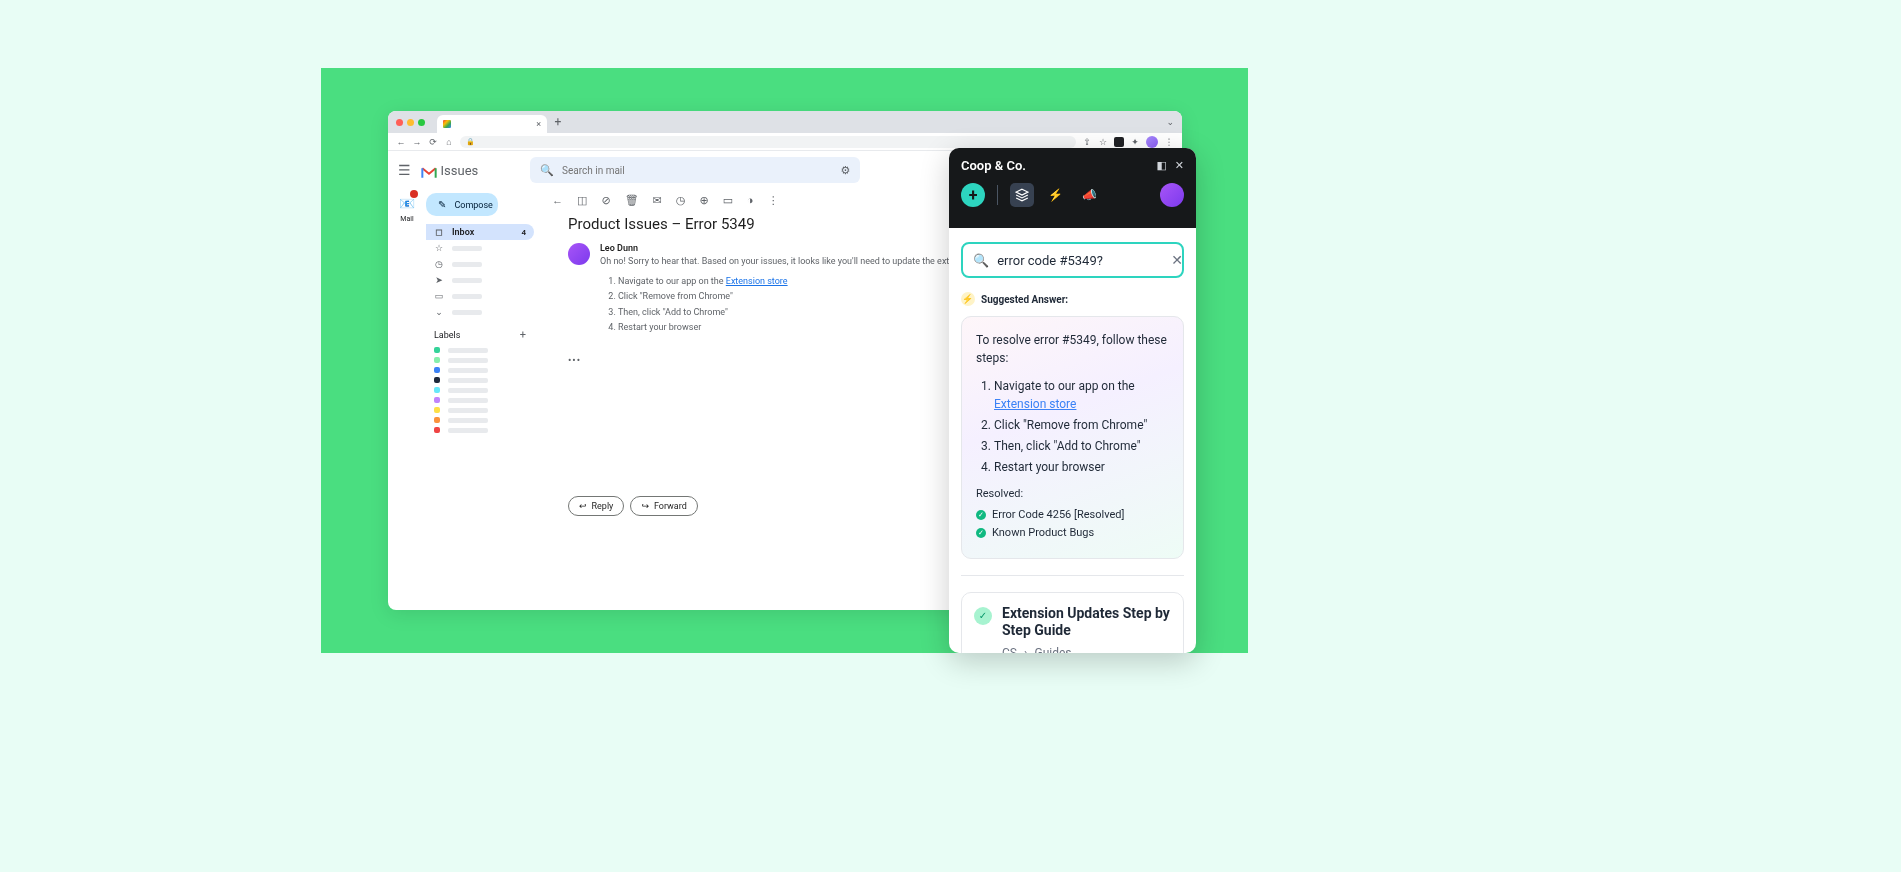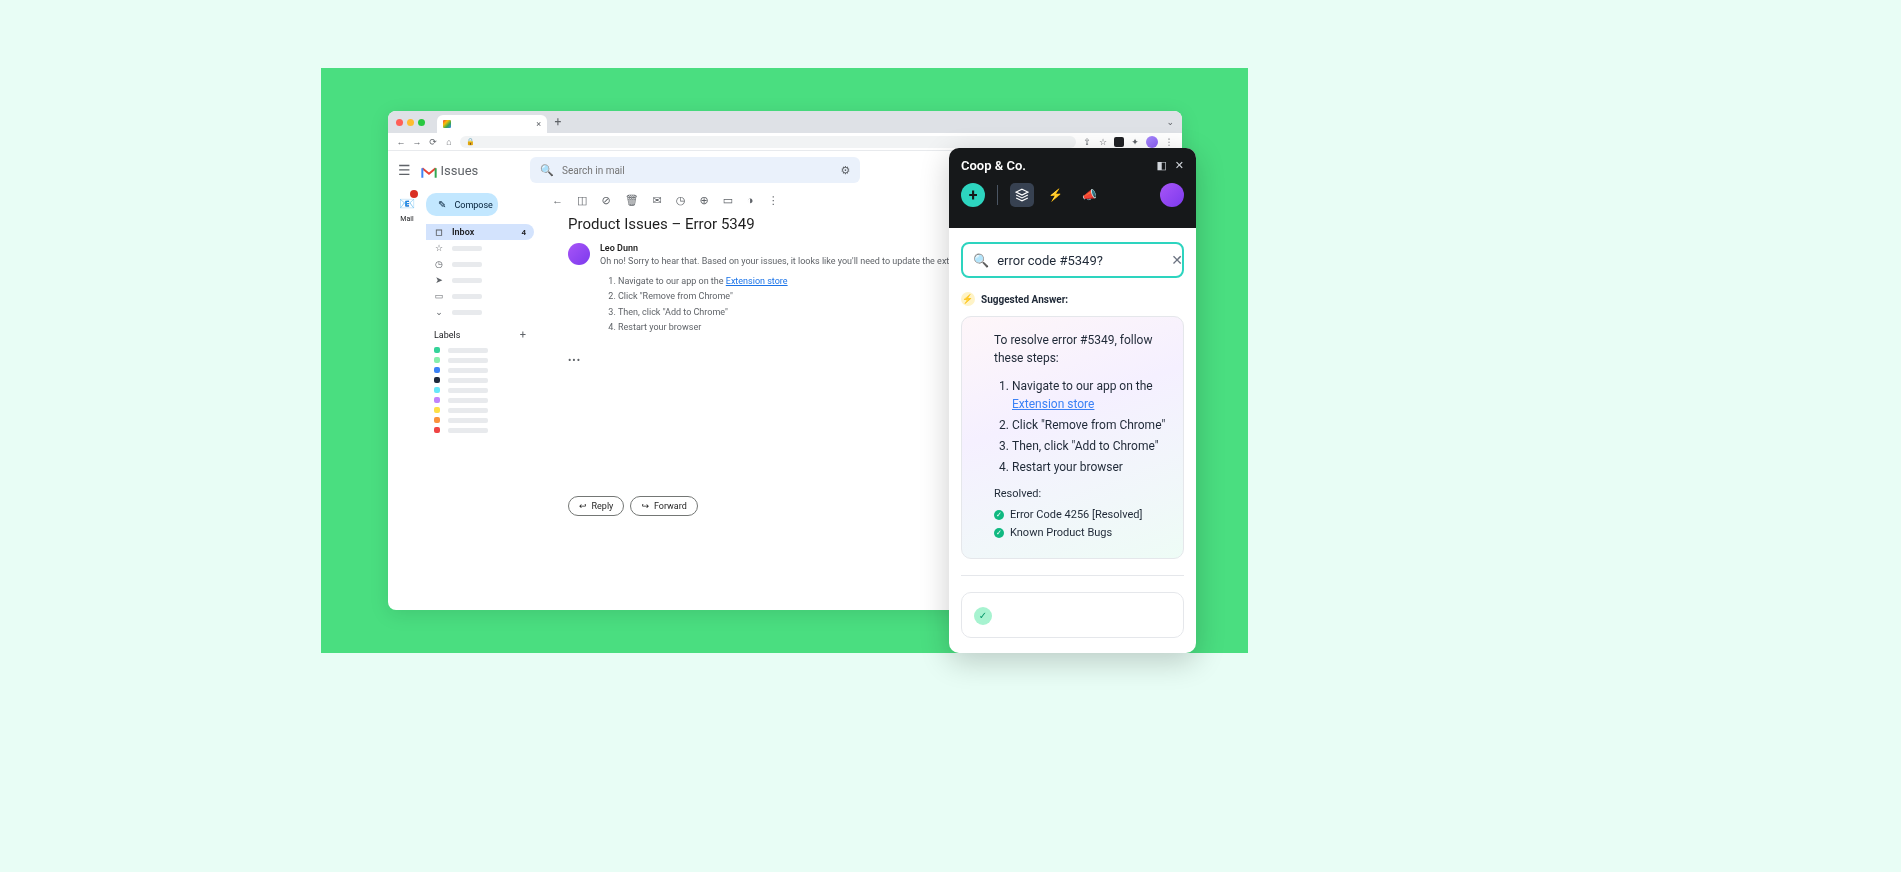--- a/index.html
+++ b/index.html
@@ -81,21 +81,21 @@
 .coop-act { width: 24px; height: 24px; border-radius: 5px; display: flex; align-items: center; justify-content: center; color: #fff; font-size: 12px; }
 .coop-act.active { background: #374151; }
 .coop-avatar { width: 24px; height: 24px; border-radius: 50%; background: linear-gradient(135deg, #a855f7, #7c3aed); margin-left: auto; }
 .coop-body { padding: 14px 12px; }
 .coop-search { border: 2px solid #2dd4bf; border-radius: 8px; height: 36px; display: flex; align-items: center; padding: 0 10px; gap: 8px; margin-bottom: 14px; }
 .coop-search input { border: none; outline: none; font-size: 13px; flex: 1; color: #1f2937; }
 .coop-search .clr { font-size: 14px; color: #6b7280; }
 .sug-hdr { display: flex; align-items: center; gap: 6px; margin-bottom: 10px; }
 .sug-bolt { width: 14px; height: 14px; background: #fef3c7; border-radius: 50%; display: flex; align-items: center; justify-content: center; font-size: 9px; }
 .sug-title { font-size: 10px; font-weight: 700; color: #1f2937; }
-.answer-card { border: 1px solid #e5e7eb; border-radius: 10px; padding: 14px 14px 14px 32px; background: linear-gradient(160deg, #fef6f9 0%, #f5f0ff 40%, #eefcf6 100%); font-size: 12px; color: #1f2937; line-height: 1.5; }
+.answer-card { border: 1px solid #e5e7eb; border-radius: 10px; padding: 14px 14px 14px 14px; background: linear-gradient(160deg, #fef6f9 0%, #f5f0ff 40%, #eefcf6 100%); font-size: 12px; color: #1f2937; line-height: 1.5; }
 .answer-card ol { margin: 10px 0 10px 18px; }
 .answer-card li { margin-bottom: 3px; }
 .answer-card a { color: #3b82f6; text-decoration: underline; }
 .sources-lbl { font-size: 11px; margin-top: 6px; margin-bottom: 4px; }
 .src-item { display: flex; align-items: center; gap: 6px; font-size: 11px; margin-bottom: 2px; }
 .src-chk { width: 10px; height: 10px; background: #10b981; border-radius: 50%; display: flex; align-items: center; justify-content: center; color: #fff; font-size: 7px; }
 .coop-sep { border: none; border-top: 1px solid #e5e7eb; margin: 16px 0; }
 .guide-card { border: 1px solid #e5e7eb; border-radius: 10px; padding: 12px; display: flex; gap: 10px; }
 .guide-chk { width: 18px; height: 18px; background: #a7f3d0; border-radius: 50%; display: flex; align-items: center; justify-content: center; color: #059669; font-size: 10px; flex-shrink: 0; margin-top: 2px; }
 .guide-title { font-size: 14px; font-weight: 700; color: #1f2937; line-height: 1.25; margin-bottom: 6px; }
@@ -335,15 +335,23 @@
           <span>Error Code 4256 [Resolved]</span>
         </div>
       <div class="src-item">
           <span class="src-chk">✓</span>
           <span>Known Product Bugs</span>
         </div>
     </div>
     <hr class="coop-sep">
     <div class="guide-card">
       <div class="guide-chk">✓</div>
+      <div>
+        <div class="guide-title">Extension Updates Step by Step Guide</div>
+        <div class="guide-bc">
+          <span>CS</span>
+          <span style="margin:0 4px">›</span>
+          <span>Guides</span>
+        </div>
+      </div>
     </div>
   </div>
 </div>
 
 </body></html>

